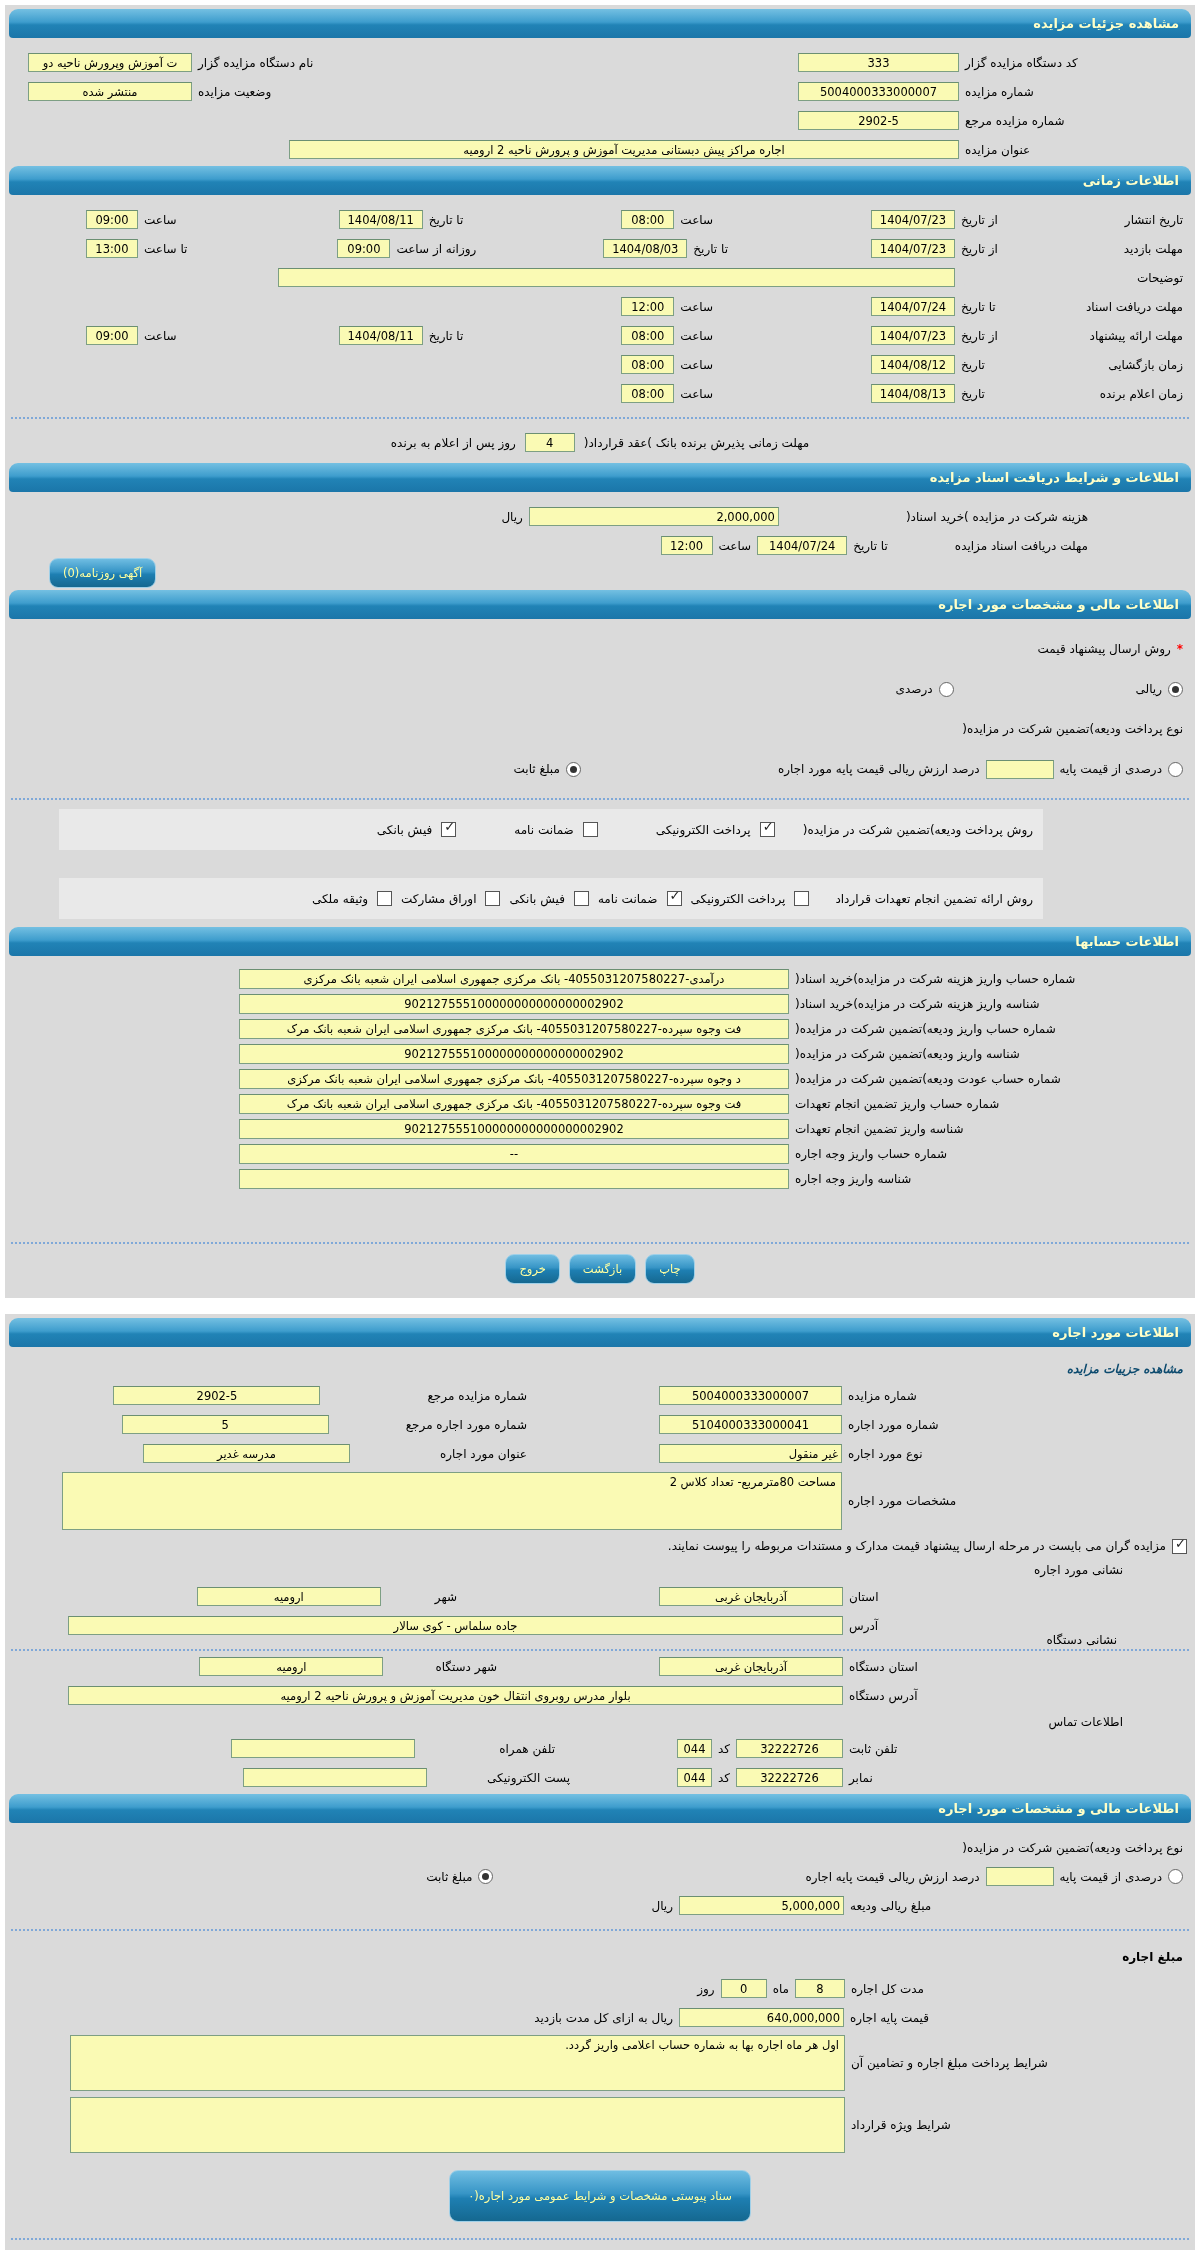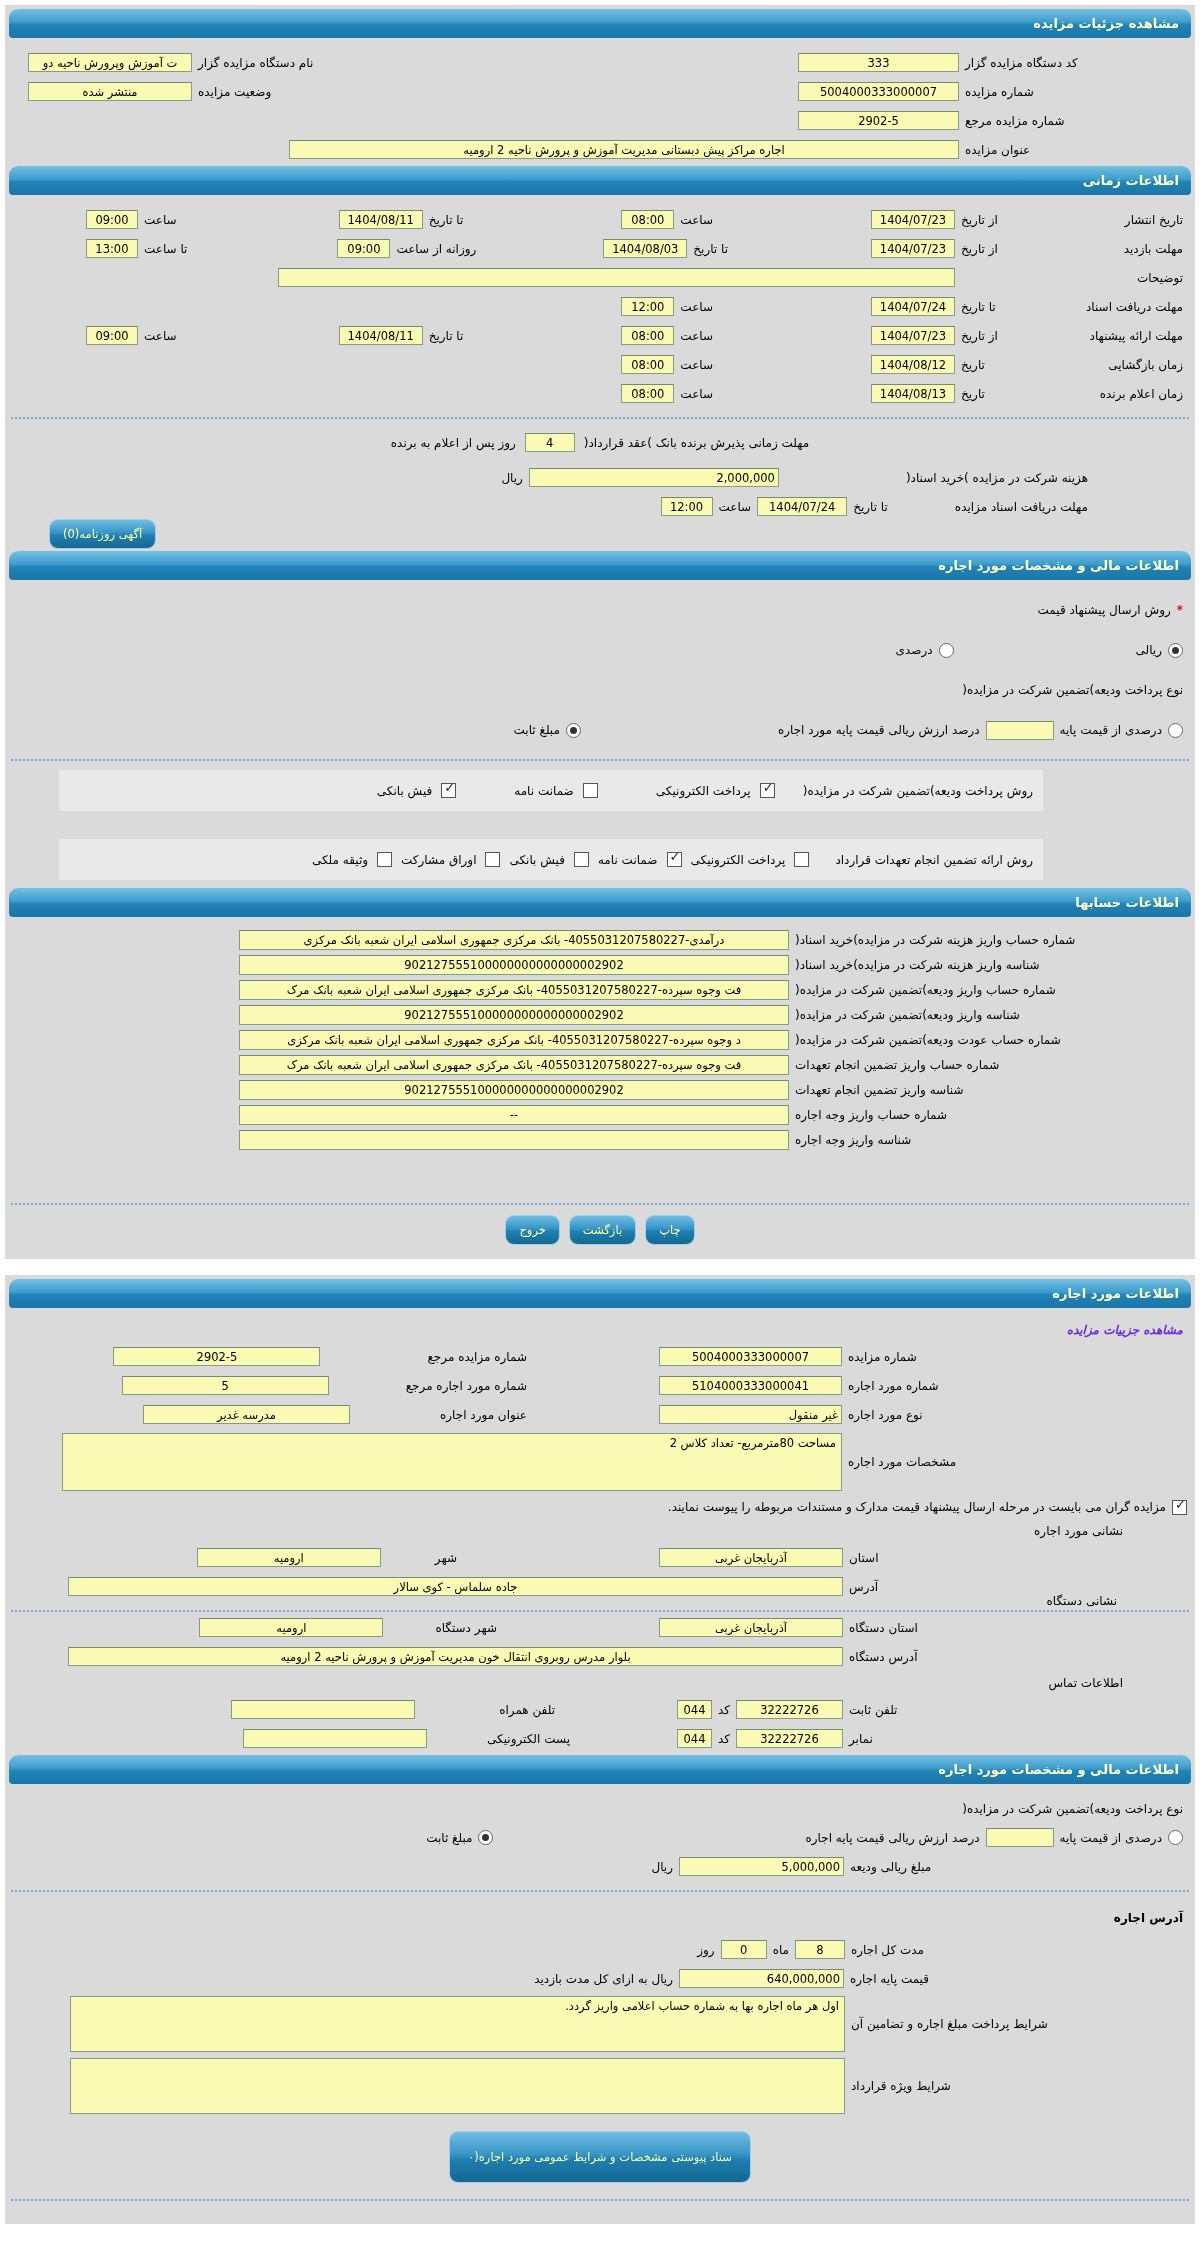--- a/index.html
+++ b/index.html
@@ -20,21 +20,21 @@
       font-size:11.5px;color:#000;padding:2px 5px;resize:none;}
   .btn{flex:none;background:linear-gradient(to bottom,#6fbde2 0%,#3795c6 45%,#1e7fb2 55%,#156890 100%);
        color:#ffffa0;border:1px solid #9fd0e8;border-radius:9px;padding:7px 13px;font-family:inherit;font-size:11.5px;cursor:pointer;}
   .dots{border-top:2px dotted #7fa8d8;margin:9px 4px;height:0;}
   .strip{background:#e9e9e9;margin:8px 150px 8px 52px;padding:13px 10px;display:flex;align-items:center;gap:9px;white-space:nowrap;}
   .chk{width:13px;height:13px;background:#fff;border:1px solid #555;display:inline-block;position:relative;flex:none;}
   .chk[data-checked="true"]::after{content:"\2713";position:absolute;top:-4px;right:0px;font-size:13px;color:#222;font-weight:bold;}
   .radio{width:13px;height:13px;background:#fff;border:1px solid #666;border-radius:50%;display:inline-block;position:relative;flex:none;}
   .radio[data-checked="true"]::after{content:"";position:absolute;top:3px;left:3px;right:3px;bottom:3px;background:#333;border-radius:50%;}
   .req{color:#ff0000;font-weight:bold;}
-  .linkblue{color:#6d28d9;font-style:italic;font-weight:bold;}
+  .linkblue{color:#0c4a6e;font-style:italic;font-weight:bold;}
   .center{justify-content:center;gap:9px;}
   .acct .inp{height:20px;}
   .acct{min-height:25px;}
 </style>
 </head>
 <body>
 
 <div class="panel">
   <div class="hdr">مشاهده جزئیات مزایده</div>
 
@@ -158,20 +158,21 @@
   </div>
 
   <div class="dots"></div>
 
   <div class="row center" style="margin-bottom:6px">
     <span class="lb">مهلت زمانی پذیرش برنده بانک )عقد قرارداد(</span>
     <input class="inp" style="width: 50px;" value="4">
     <span class="lb">روز پس از اعلام به برنده</span>
   </div>
 
+  <div class="hdr">اطلاعات و شرایط دریافت اسناد مزایده</div>
 
   <div class="row" style="padding-right:105px">
     <span class="lb">هزینه شرکت در مزایده )خرید اسناد(</span>
     <i class="sp" style="width:115px"></i>
     <input class="inp tar" style="width: 250px;" value="2,000,000">
     <span class="lb">ریال</span>
   </div>
 
   <div class="row" style="padding-right:105px">
     <span class="lb">مهلت دریافت اسناد مزایده</span>
@@ -420,21 +421,21 @@
 
   <div class="row" style="padding-right:195px">
     <span class="lb tal" style="width:148px">مبلغ ریالی ودیعه</span>
     <input class="inp tar" style="width: 165px;" value="5,000,000">
     <span class="lb">ریال</span>
   </div>
 
   <div class="dots"></div>
 
   <div class="row" style="min-height:34px">
-    <span class="lb" style="font-weight:bold">آدرس اجاره</span>
+    <span class="lb" style="font-weight:bold">مبلغ اجاره</span>
   </div>
 
   <div class="row" style="padding-right:230px">
     <span class="lb tal" style="width:112px">مدت کل اجاره</span>
     <input class="inp" style="width: 50px;" value="8">
     <span class="lb">ماه</span>
     <input class="inp" style="width: 46px;" value="0">
     <span class="lb">روز</span>
   </div>
 

